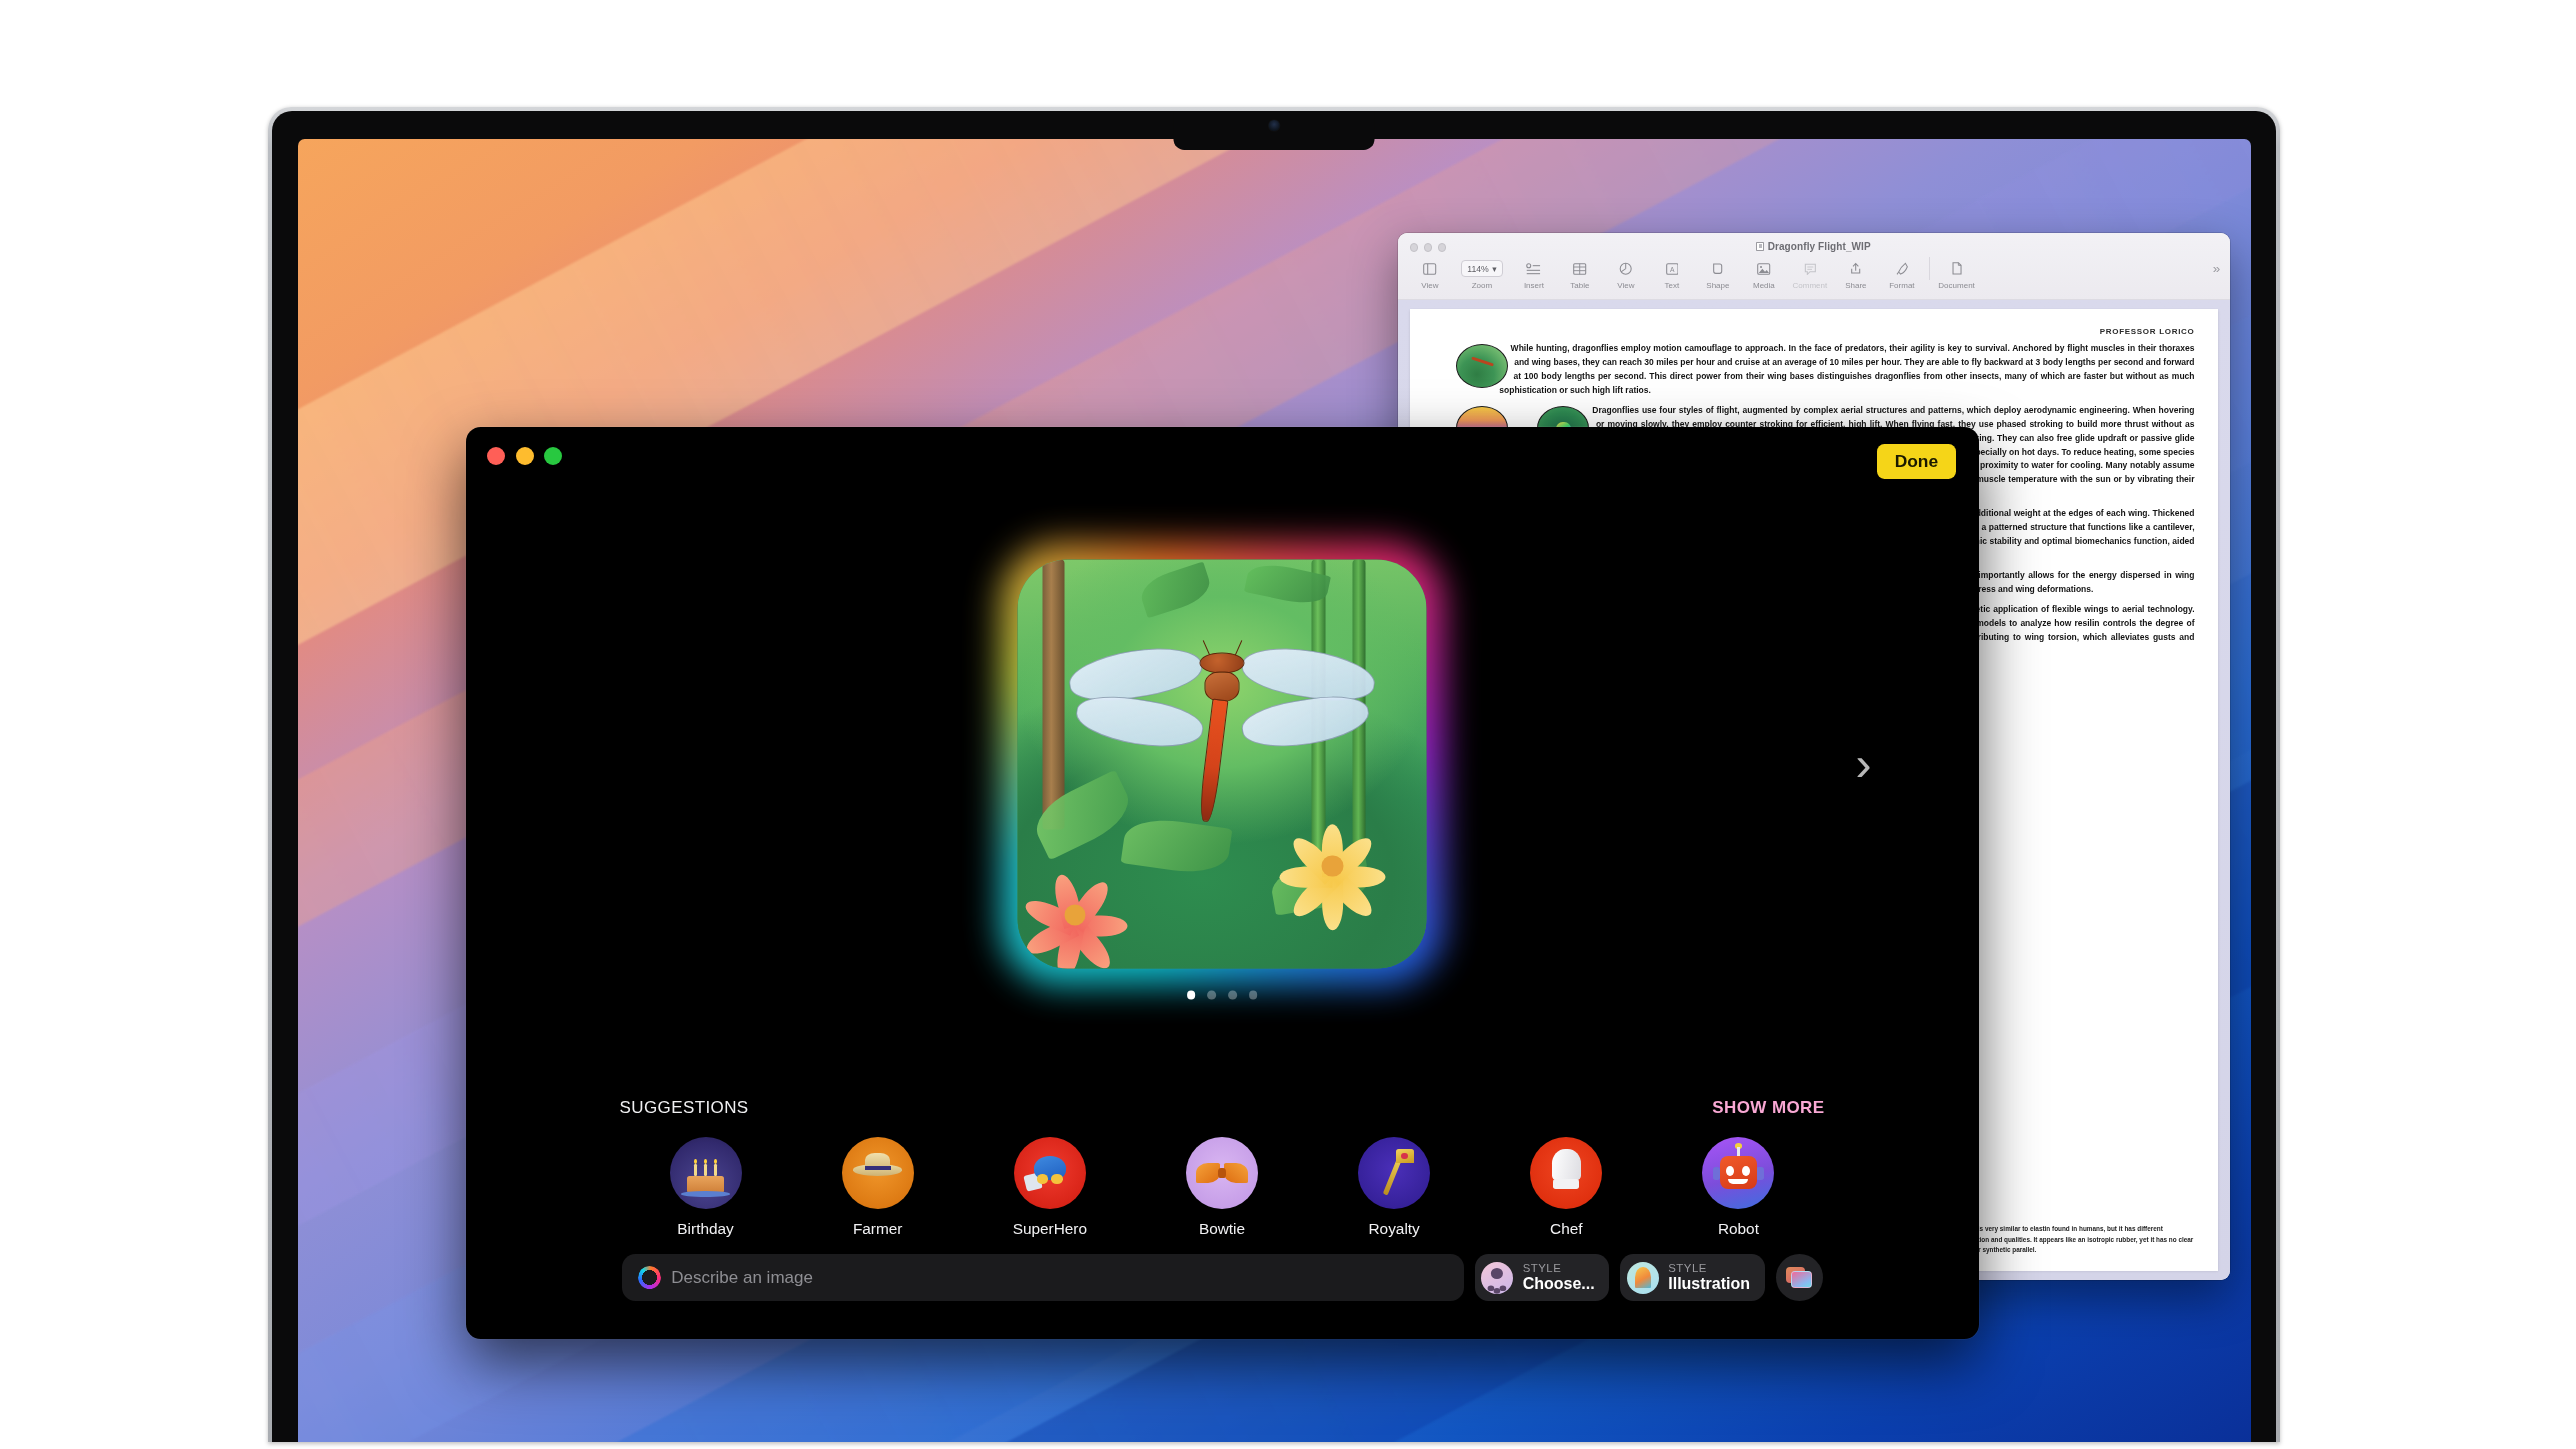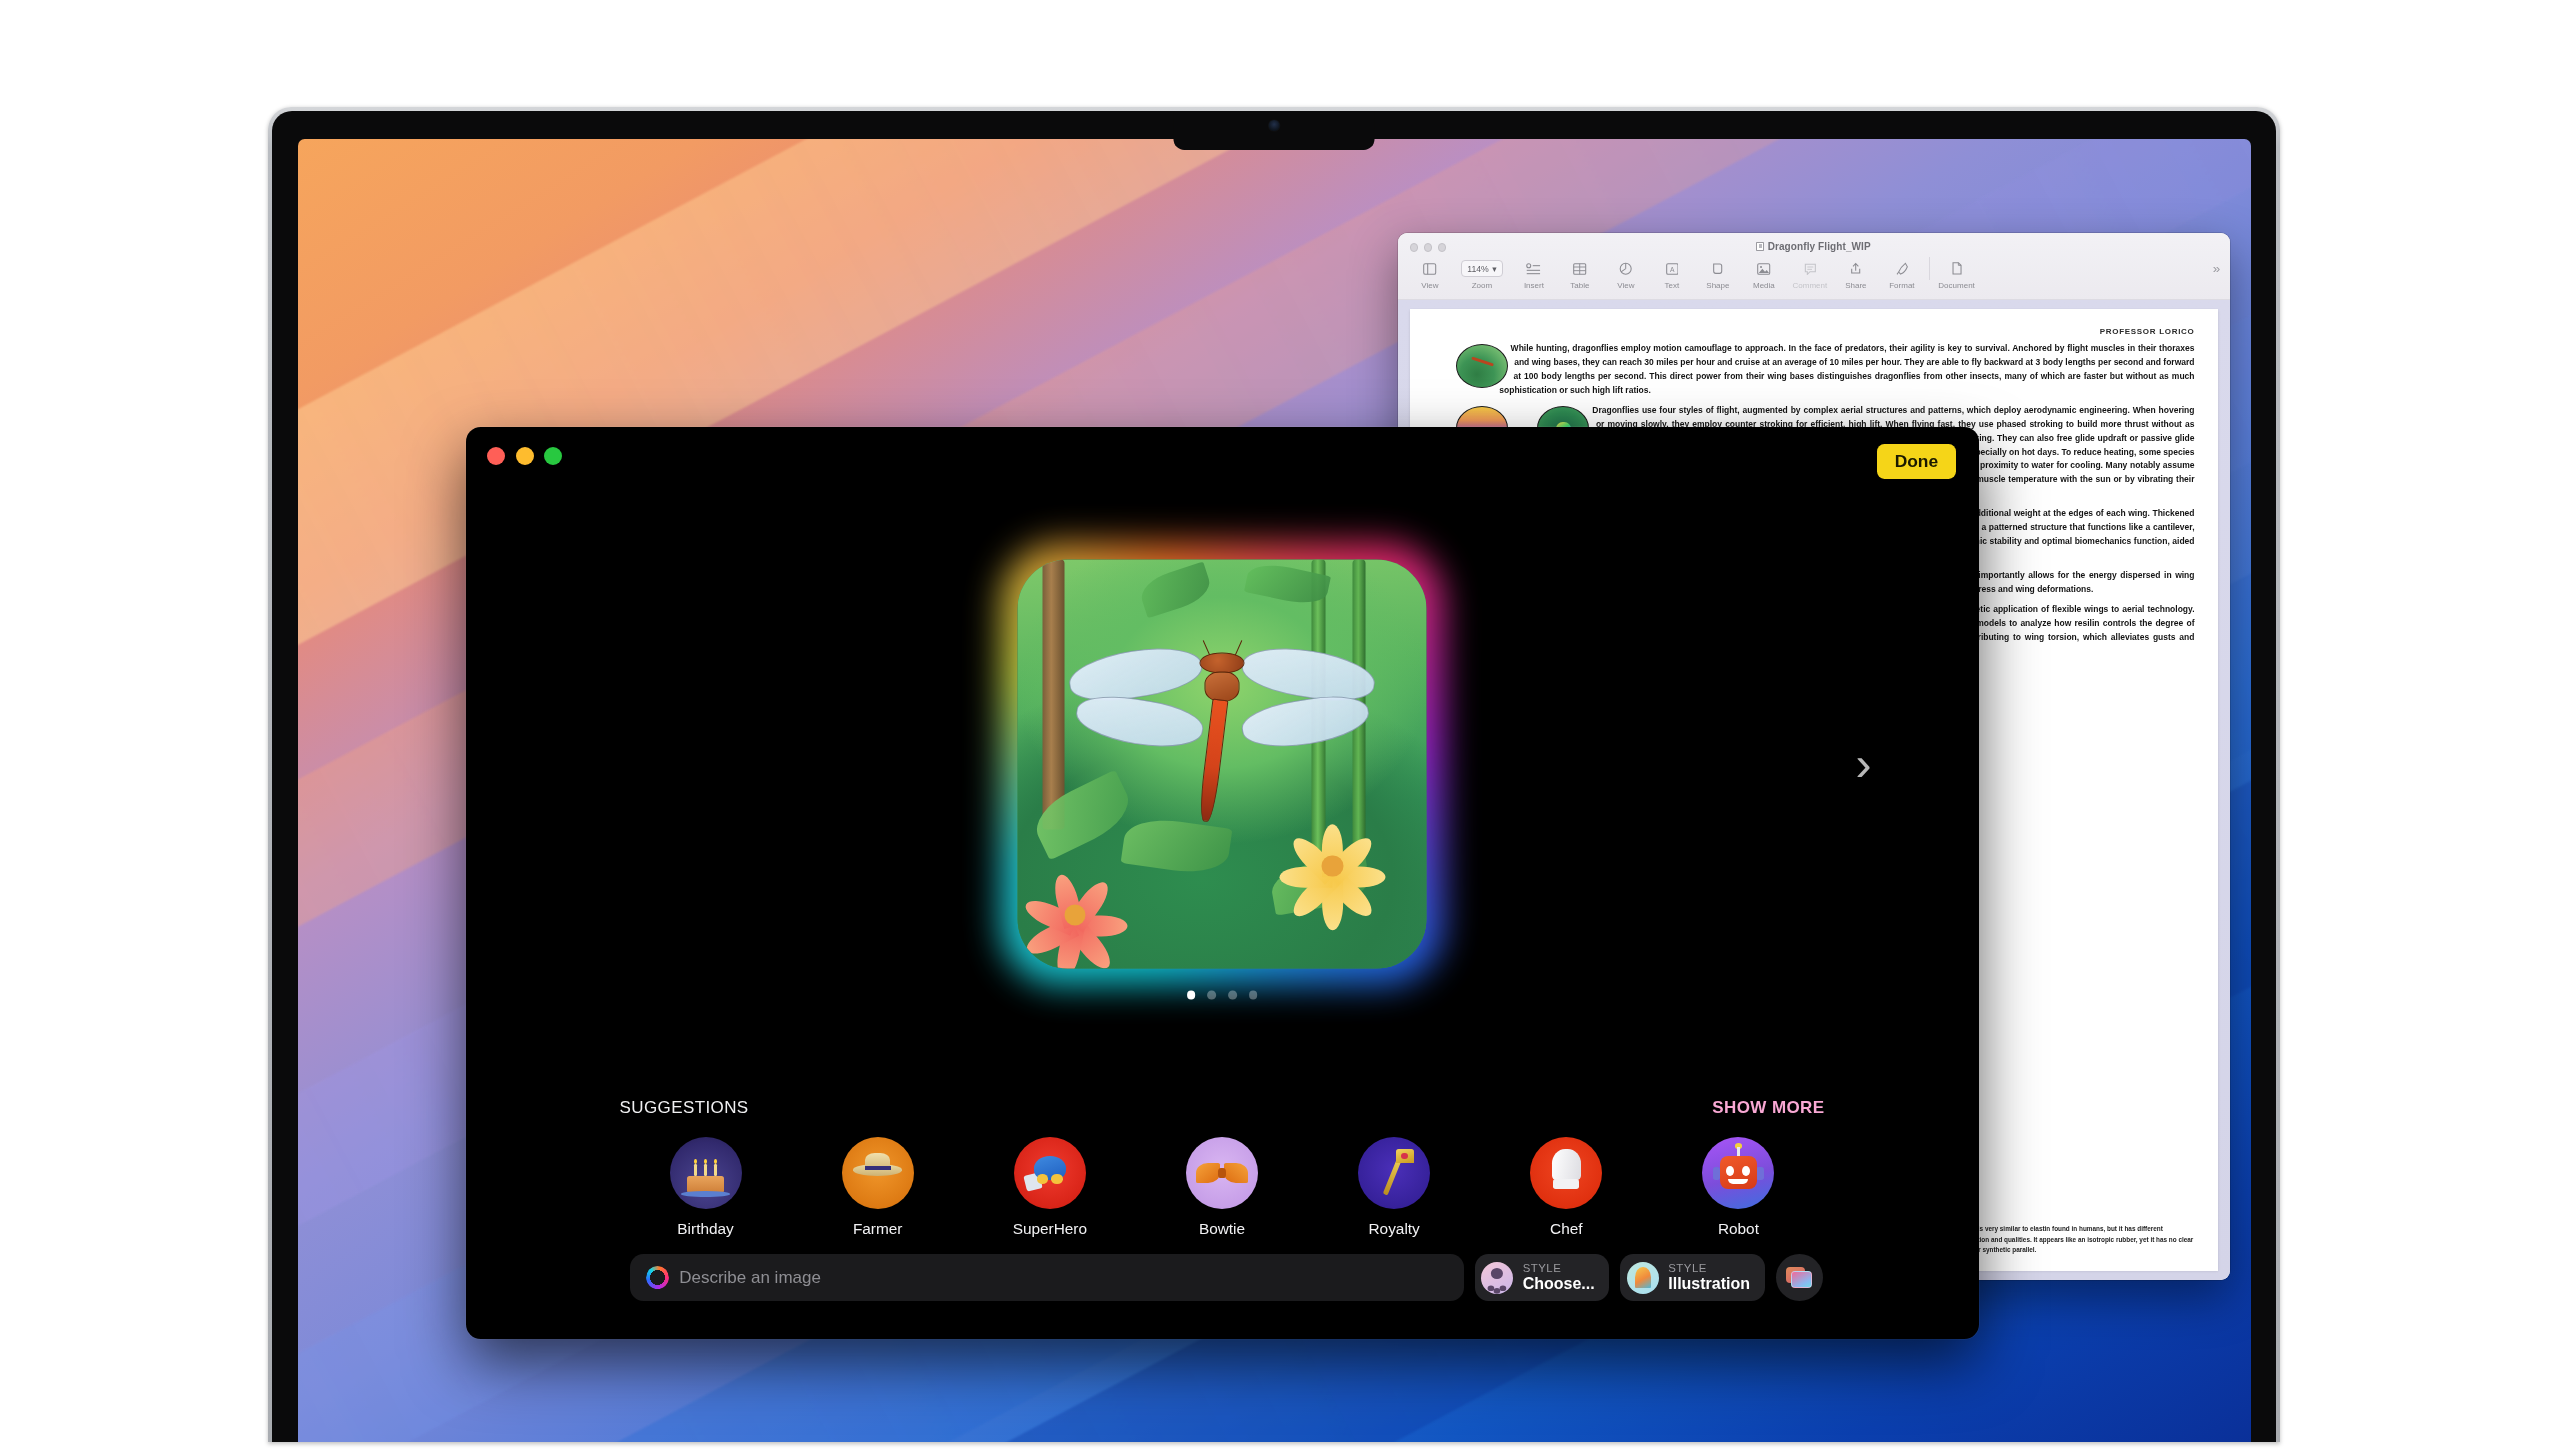--- a/index.html
+++ b/index.html
@@ -298,21 +298,21 @@
   .rant { position:absolute; left:48%; top:14%; width:4%; height:14%; background:#e8e8ee; }
   .rball { position:absolute; left:45%; top:9%; width:10%; height:8%;
     background:#f2d23a; border-radius:50%; }
   .rear { position:absolute; top:42%; width:10%; height:18%;
     background:#6f6fd8; border-radius:2.7px; }
   .rr1{left:15%;} .rr2{right:15%;}
 
   .ctrlbar { position:absolute; left:156px; right:156px; bottom:38px;
     display:flex; align-items:center; gap:10.7px; }
   .pfield { flex:1; height:47px; background:#1b1b1d; border-radius:13.4px;
-    display:flex; align-items:center; padding:0 16px; gap:10.7px;margin-left:8px; }
+    display:flex; align-items:center; padding:0 16px; gap:10.7px; }
   .airing { width:23px; height:23px; border-radius:50%; flex:0 0 auto;
     background:conic-gradient(from 10deg,#ff7a2b,#ff2d78 22%,#b02ce8 45%,
       #2b6cff 68%,#12d9e8 86%,#ff7a2b 100%);
     -webkit-mask:radial-gradient(circle,transparent 45%,#000 47%);
             mask:radial-gradient(circle,transparent 45%,#000 47%); }
   .pfield .ph { color:#8e8e93; font-size:17px; }
   .chip { height:47px; background:#232326; border-radius:13.4px;
     display:flex; align-items:center; gap:9.4px; padding:0 14.8px 0 6.7px; }
   .chip .cico { width:32px; height:32px; border-radius:50%; flex:0 0 auto;
     position:relative; overflow:hidden; }

